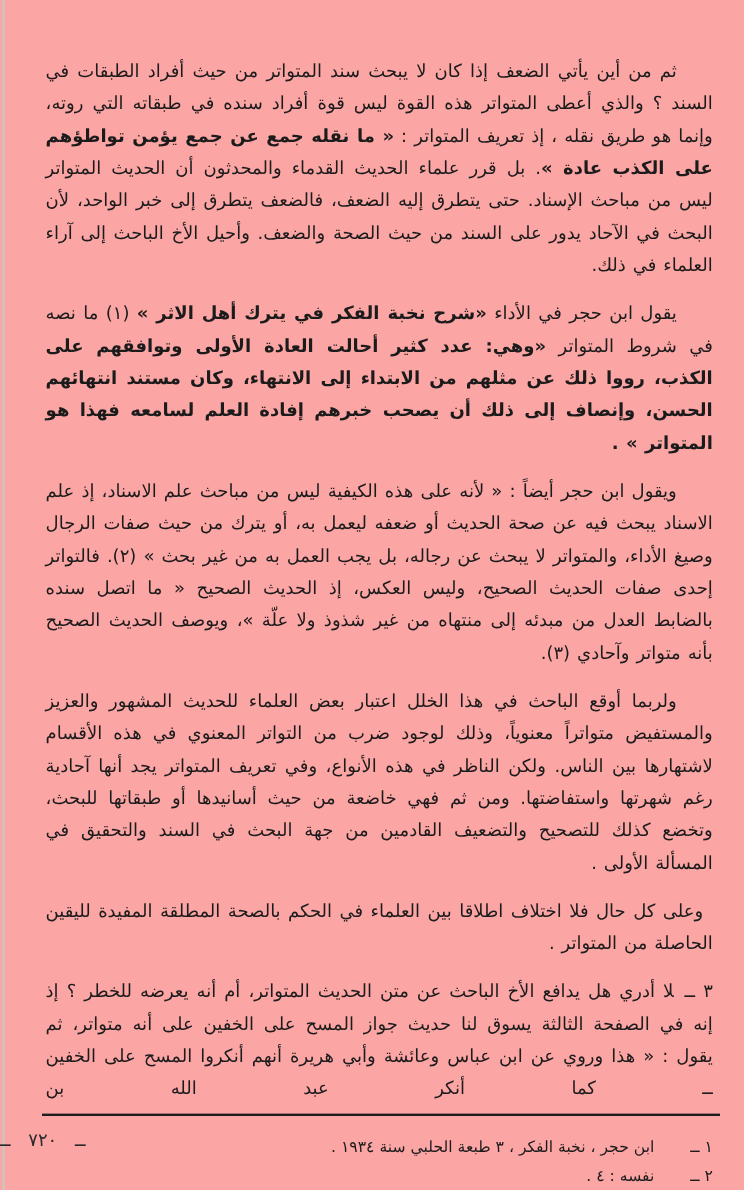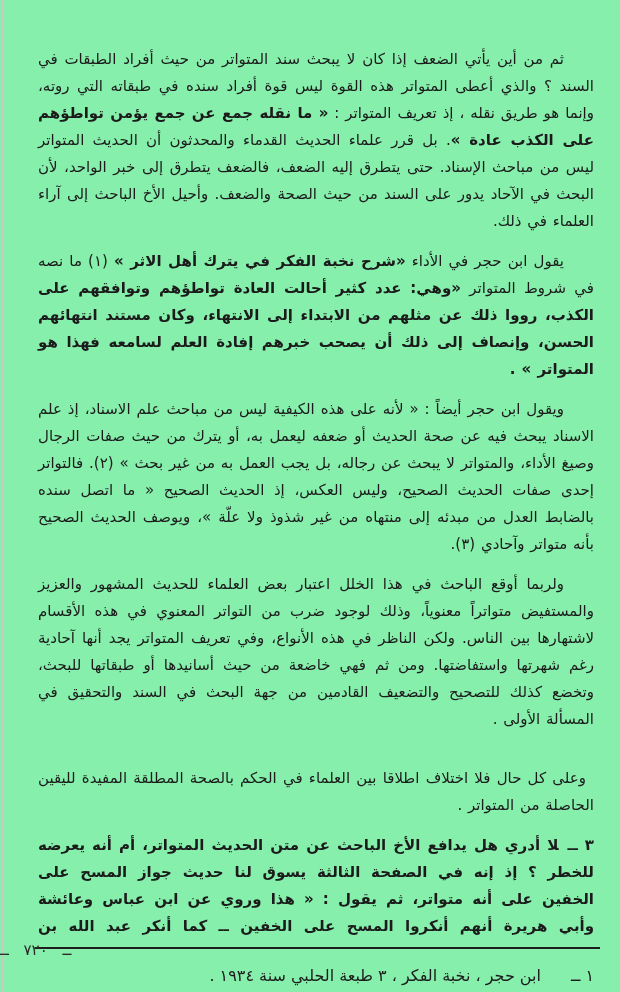--- a/index.html
+++ b/index.html
@@ -1,20 +1,20 @@
 <!DOCTYPE html>
 <html lang="ar"><head>
 <meta charset="utf-8">
 <style>
   html, body { margin: 0; padding: 0; }
   .page {
     position: relative;
     width: 620px;
     height: 992px;
-    background: #86efac;
+    background: #fca5a5;
     overflow: hidden;
     font-family: "DejaVu Sans", sans-serif;
     color: #1b1b1b;
   }
   .scan-edge {
     position: absolute;
     left: 2px; top: 0;
     width: 2px; height: 100%;
     background: #c7c7c3;
   }
@@ -27,30 +27,30 @@
   .para {
     font-size: 15px;
     line-height: 27px;
     text-align: justify;
     margin: 0 0 13px 0;
     text-indent: 30px;
     word-spacing: 1px;
   }
   .para .b { font-weight: bold; }
   .para.small-indent { text-indent: 8px; }
-  .para.gap-before { margin-top: 32px; }
-  .para.numbered { text-indent: 0; text-align-last: justify; margin-bottom: 0; font-weight: bold; }
+  .para.gap-before { margin-top: 13px; }
+  .para.numbered { text-indent: 0; text-align-last: justify; margin-bottom: 0; }
   .item-marker { margin-left: 9px; white-space: nowrap; }
   .footnote-rule {
     border: none;
     border-top: 2px solid #1e1e1e;
     margin: 7px -6px 15px -3px;
   }
   .fnote {
-    font-size: 16px;
+    font-size: 13px;
     line-height: 23px;
     margin-bottom: 1px;
     text-align: right;
   }
   .fnote .fn-marker {
     display: inline-block;
     margin-left: 30px;
     white-space: nowrap;
   }
   .page-number {
@@ -65,21 +65,21 @@
   }
 </style>
 </head>
 <body>
 
 <div class="page">
   <div class="scan-edge"></div>
   <main class="content">
     <section id="paragraphs">
         <p class="para"><span>ثم من أين يأتي الضعف إذا كان لا يبحث سند المتواتر من حيث أفراد الطبقات في السند ؟ والذي أعطى المتواتر هذه القوة ليس قوة أفراد سنده في طبقاته التي روته، وإنما هو طريق نقله ، إذ تعريف المتواتر : </span><span class="b">« ما نقله جمع عن جمع يؤمن تواطؤهم على الكذب عادة »</span><span>. بل قرر علماء الحديث القدماء والمحدثون أن الحديث المتواتر ليس من مباحث الإسناد. حتى يتطرق إليه الضعف، فالضعف يتطرق إلى خبر الواحد، لأن البحث في الآحاد يدور على السند من حيث الصحة والضعف. وأحيل الأخ الباحث إلى آراء العلماء في ذلك.</span></p>
-        <p class="para"><span>يقول ابن حجر في الأداء </span><span class="b">«شرح نخبة الفكر في يترك أهل الاثر »</span><span> (١) ما نصه في شروط المتواتر </span><span class="b">«وهي: عدد كثير أحالت العادة تواطؤهم وتوافقهم على الكذب، رووا ذلك عن مثلهم من الابتداء إلى الانتهاء، وكان مستند انتهائهم الحسن، وإنصاف إلى ذلك أن يصحب خبرهم إفادة العلم لسامعه فهذا هو المتواتر » .</span></p>
+        <p class="para"><span>يقول ابن حجر في الأداء </span><span class="b">«شرح نخبة الفكر في يترك أهل الاثر »</span><span> (١) ما نصه في شروط المتواتر </span><span class="b">«وهي: عدد كثير أحالت العادة الأولى وتوافقهم على الكذب، رووا ذلك عن مثلهم من الابتداء إلى الانتهاء، وكان مستند انتهائهم الحسن، وإنصاف إلى ذلك أن يصحب خبرهم إفادة العلم لسامعه فهذا هو المتواتر » .</span></p>
         <p class="para"><span>ويقول ابن حجر أيضاً : « لأنه على هذه الكيفية ليس من مباحث علم الاسناد، إذ علم الاسناد يبحث فيه عن صحة الحديث أو ضعفه ليعمل به، أو يترك من حيث صفات الرجال وصيغ الأداء، والمتواتر لا يبحث عن رجاله، بل يجب العمل به من غير بحث » (٢). فالتواتر إحدى صفات الحديث الصحيح، وليس العكس، إذ الحديث الصحيح « ما اتصل سنده بالضابط العدل من مبدئه إلى منتهاه من غير شذوذ ولا علّة »، ويوصف الحديث الصحيح بأنه متواتر وآحادي (٣).</span></p>
         <p class="para"><span>ولربما أوقع الباحث في هذا الخلل اعتبار بعض العلماء للحديث المشهور والعزيز والمستفيض متواتراً معنوياً، وذلك لوجود ضرب من التواتر المعنوي في هذه الأقسام لاشتهارها بين الناس. ولكن الناظر في هذه الأنواع، وفي تعريف المتواتر يجد أنها آحادية رغم شهرتها واستفاضتها. ومن ثم فهي خاضعة من حيث أسانيدها أو طبقاتها للبحث، وتخضع كذلك للتصحيح والتضعيف القادمين من جهة البحث في السند والتحقيق في المسألة الأولى .</span></p>
         <p class="para gap-before small-indent"><span>وعلى كل حال فلا اختلاف اطلاقا بين العلماء في الحكم بالصحة المطلقة المفيدة لليقين الحاصلة من المتواتر .</span></p>
         <p class="para numbered"><span class="item-marker">٣ ــ</span><span>لا أدري هل يدافع الأخ الباحث عن متن الحديث المتواتر، أم أنه يعرضه للخطر ؟ إذ إنه في الصفحة الثالثة يسوق لنا حديث جواز المسح على الخفين على أنه متواتر، ثم يقول : « هذا وروي عن ابن عباس وعائشة وأبي هريرة أنهم أنكروا المسح على الخفين ــ كما أنكر عبد الله بن</span></p>
       </section>
     <hr class="footnote-rule">
     <section id="footnotes">
         <div class="fnote"><span class="fn-marker">١ ــ</span><span>ابن حجر ، نخبة الفكر ، ٣ طبعة الحلبي سنة ١٩٣٤ .</span></div>
         <div class="fnote"><span class="fn-marker">٢ ــ</span><span>نفسه : ٤ .</span></div>
       </section>

